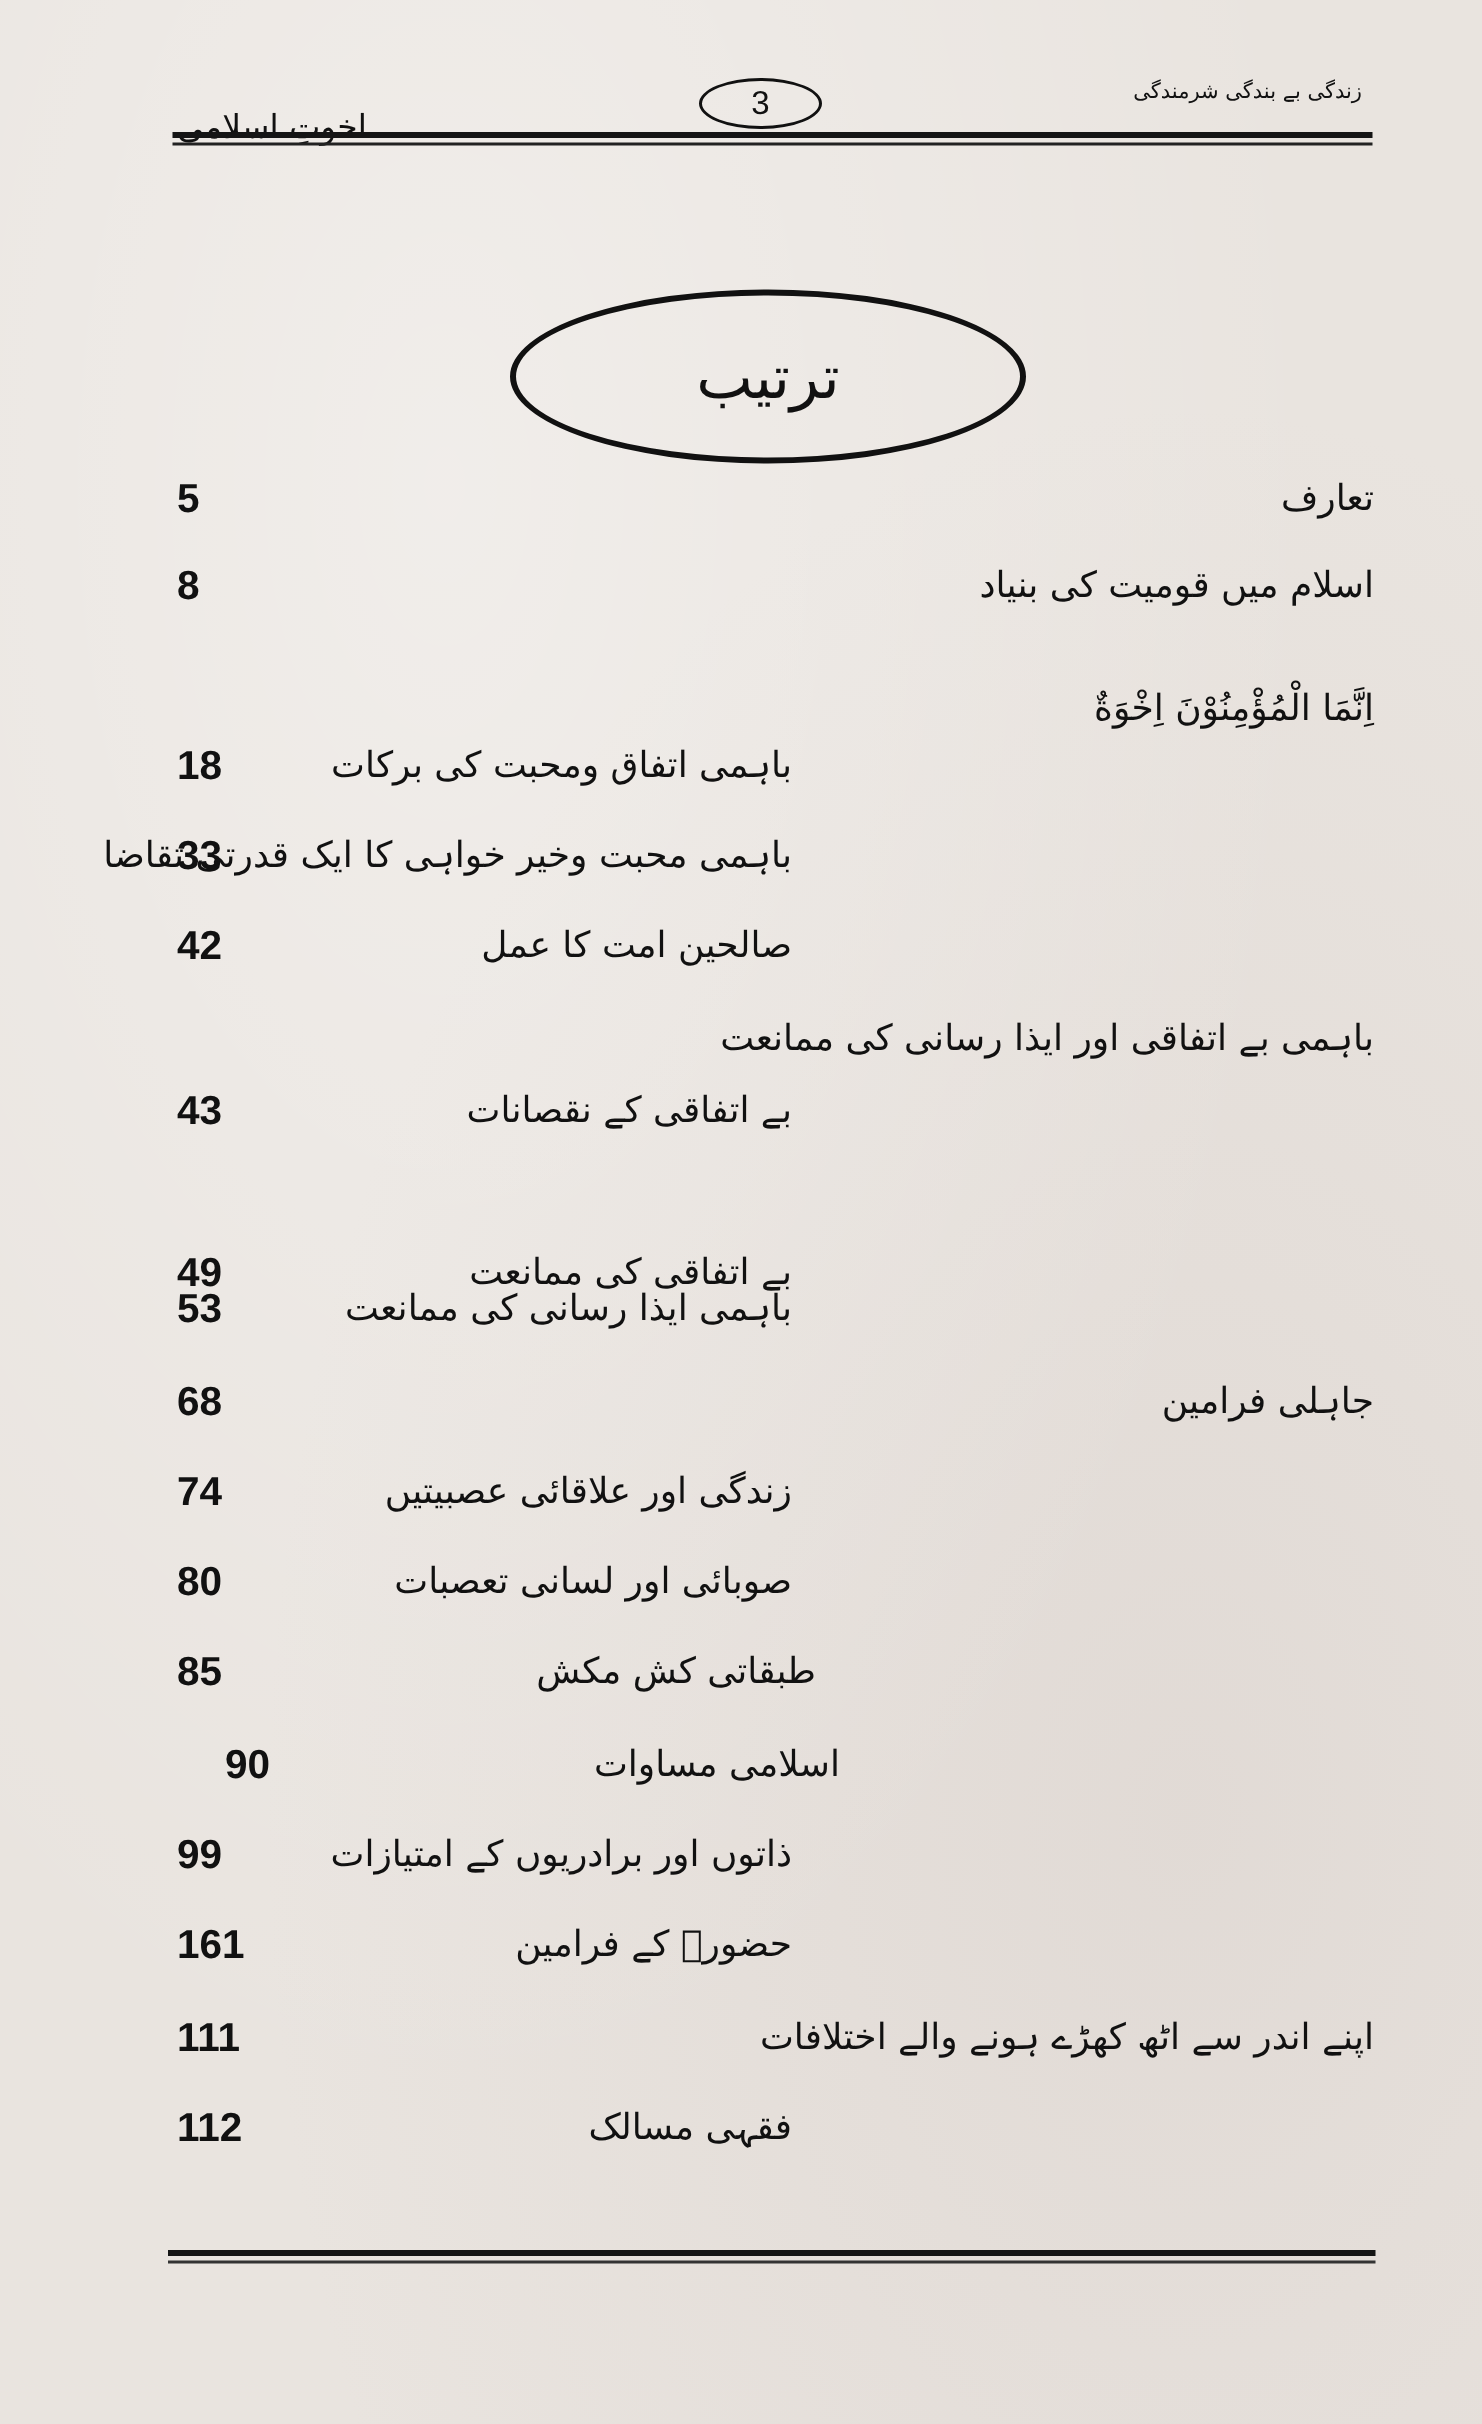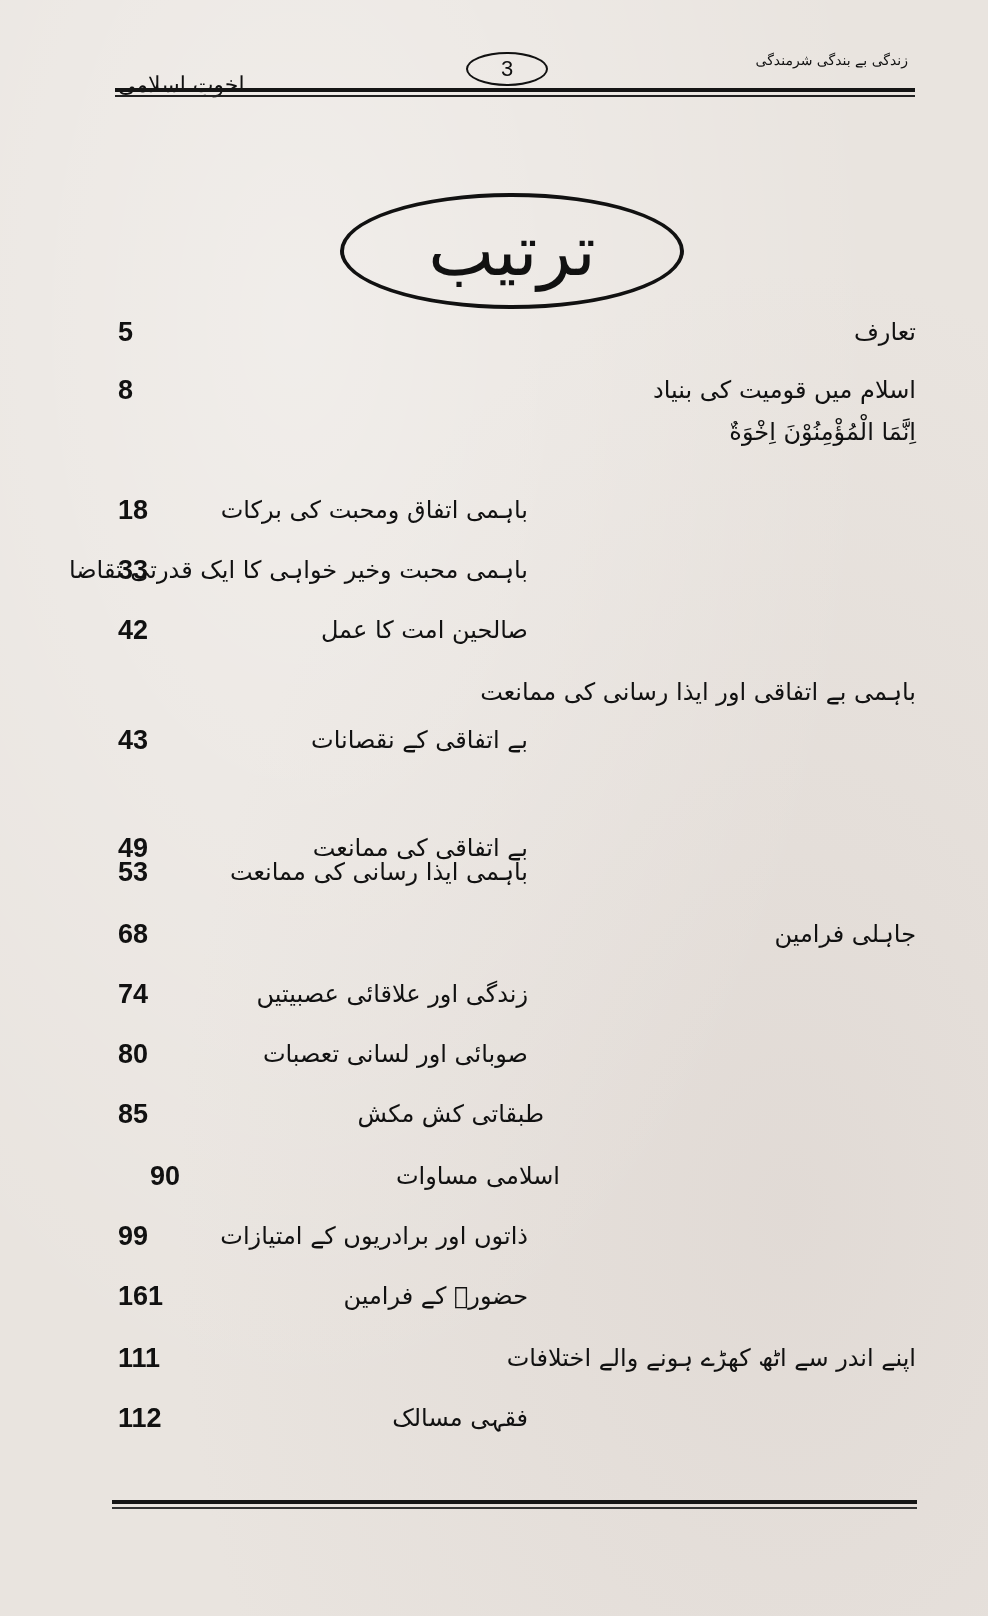--- a/index.html
+++ b/index.html
@@ -26,21 +26,21 @@
   }
   .rule-top-thick { position: absolute; left: 115px; top: 88px; width: 800px; height: 4px; background: #151515; }
   .rule-top-thin  { position: absolute; left: 115px; top: 95px; width: 800px; height: 1.5px; background: #222; }
 
   
   .title-oval {
     position: absolute; left: 340px; top: 193px; width: 336px; height: 108px;
     border: 4px solid #111; border-radius: 50%;
     display: flex; align-items: center; justify-content: center;
   }
-  .title-text { font-size: 70px; font-family: "DejaVu Serif", serif; direction: rtl; }
+  .title-text { font-size: 40px; font-family: "DejaVu Serif", serif; direction: rtl; }
 
   
   .toc { position: absolute; left: 0; top: 0; width: 988px; height: 1616px; }
   .row { position: absolute; left: 0; width: 988px; height: 40px; }
   .pgno {
     position: absolute; left: 118px; top: 0; width: 60px;
     font-family: "Liberation Sans", sans-serif; font-weight: bold; font-size: 27px; line-height: 40px;
     text-align: left;
   }
   .title {
@@ -71,21 +71,21 @@
 
   <div class="toc" id="toc">
       <div class="row" style="top: 312px;">
         <span class="pgno">5</span>
         <span class="title main">تعارف</span>
       </div>
       <div class="row" style="top: 370px;">
         <span class="pgno">8</span>
         <span class="title main">اسلام میں قومیت کی بنیاد</span>
       </div>
-      <div class="row" style="top: 412px; text-decoration: underline;">
+      <div class="row" style="top: 452px; text-decoration: underline;">
         <span class="pgno"></span>
         <span class="title main">اِنَّمَا الْمُؤْمِنُوْنَ اِخْوَةٌ</span>
       </div>
       <div class="row" style="top: 490px;">
         <span class="pgno">18</span>
         <span class="title sub">باہمی اتفاق ومحبت کی برکات</span>
       </div>
       <div class="row" style="top: 550px;">
         <span class="pgno">33</span>
         <span class="title sub">باہمی محبت وخیر خواہی کا ایک قدرتی تقاضا</span>

